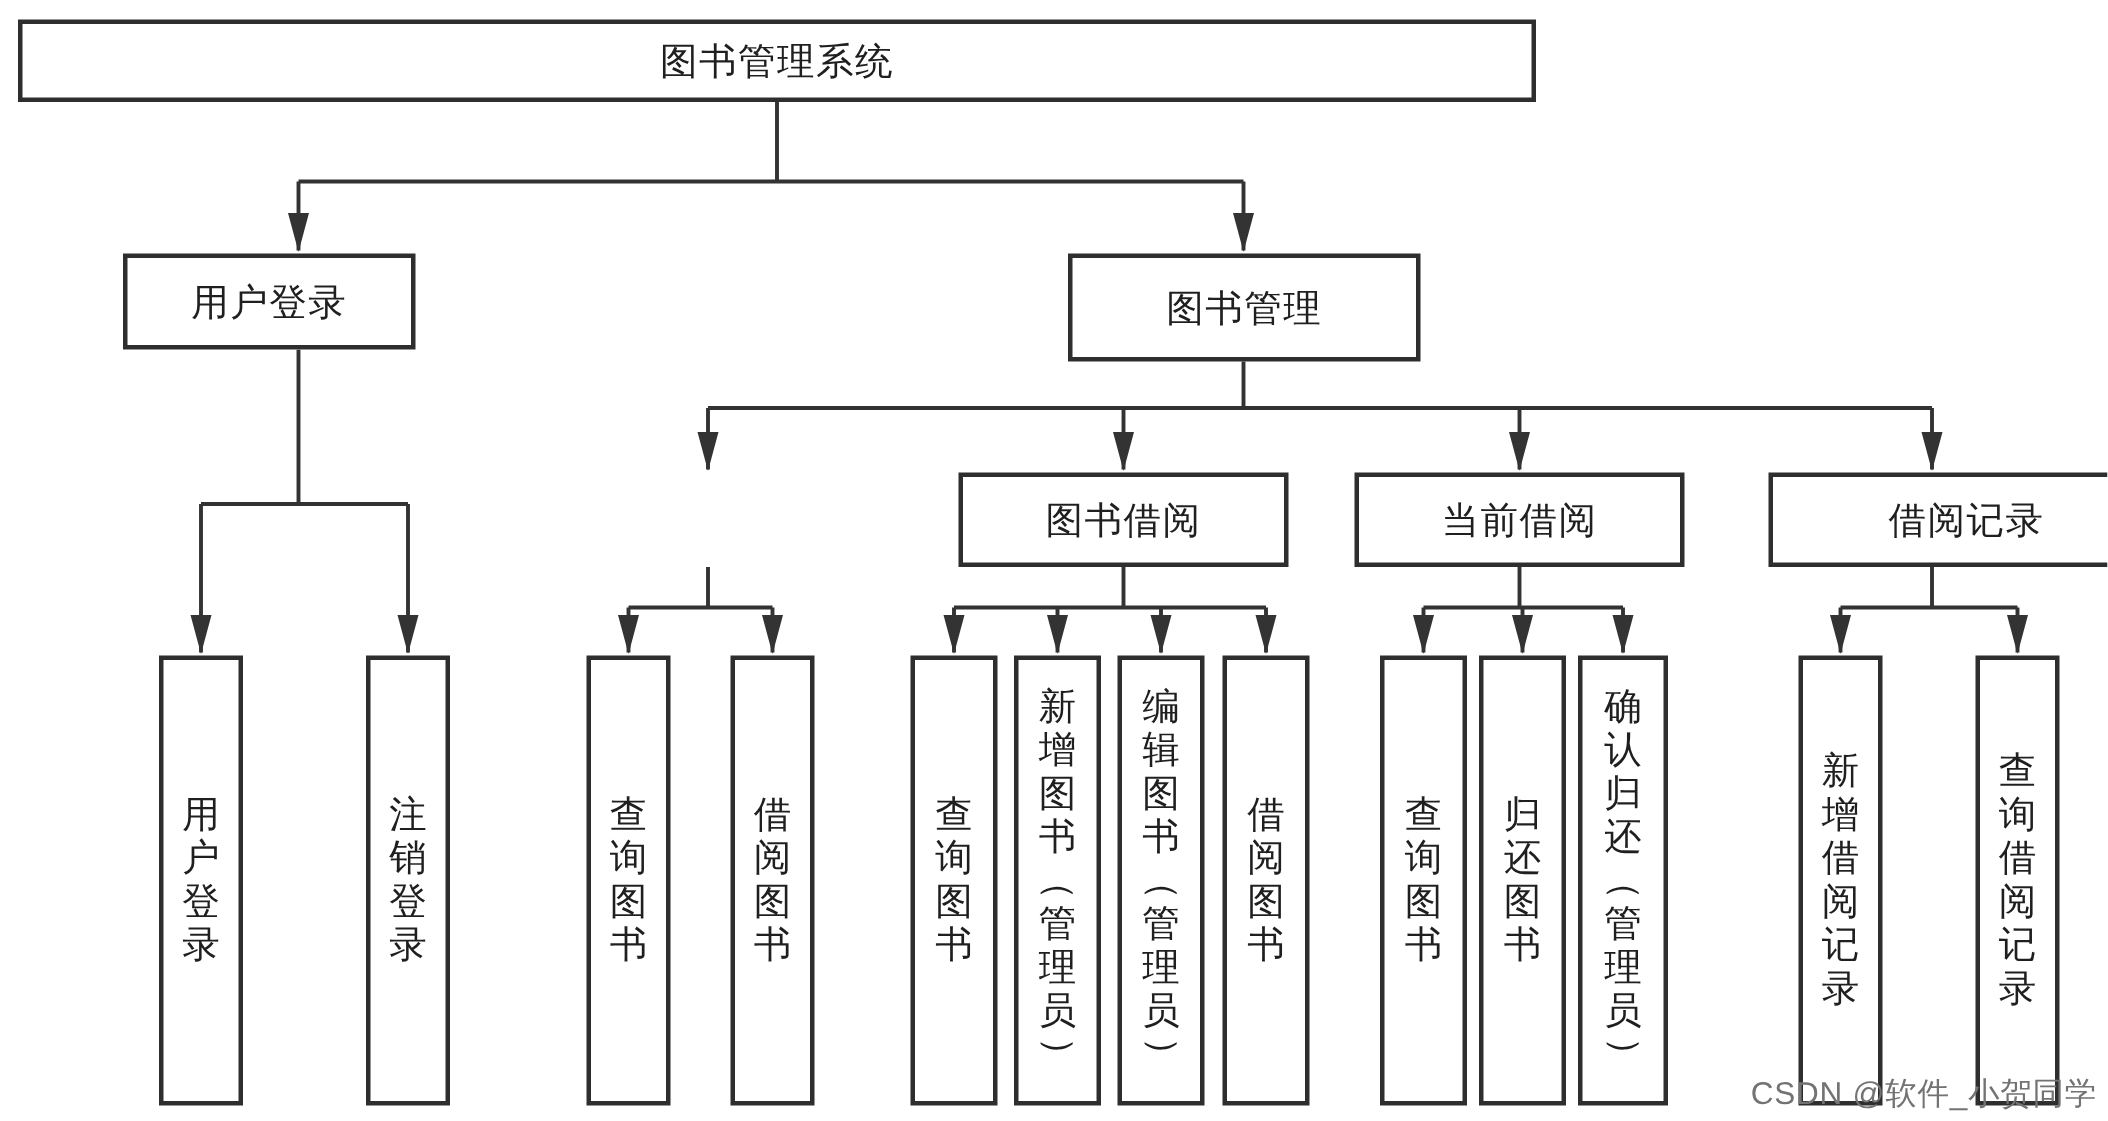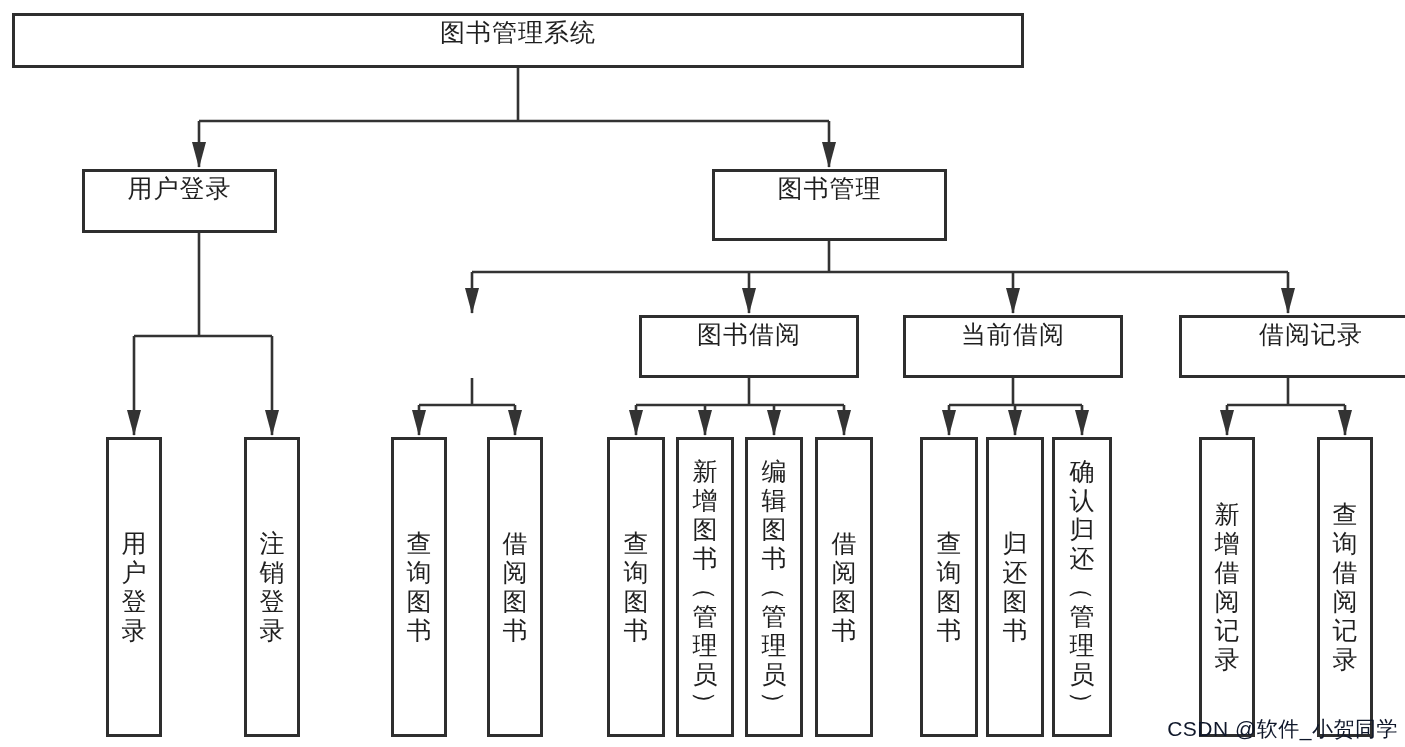--- a/index.html
+++ b/index.html
@@ -17,20 +17,21 @@
     position: absolute;
     left: 0; top: 0;
     width: 1405px; height: 747px;
     pointer-events: none;
   }
   .hbox {
     position: absolute;
     border: 3px solid #2e2e2e;
     background: #ffffff;
     display: flex;
+    align-items: center;
     justify-content: center;
     font-size: 25px;
     letter-spacing: 1px;
     color: #1f1f1f;
   }
   .vbox {
     position: absolute;
     top: 437px;
     height: 300px;
     border: 3px solid #2e2e2e;
@@ -51,21 +52,21 @@
   }
   .vtext span.rot {
     transform: rotate(90deg);
   }
   .watermark {
     position: absolute;
     right: 7px;
     bottom: 4px;
     font-size: 21px;
     letter-spacing: 0.5px;
-    color: #0f172a;
+    color: #737373;
     z-index: 5;
     white-space: nowrap;
   }
 </style>
 </head>
 <body>
 
 <div class="canvas">
 
   <svg class="connectors" viewBox="0 0 1405 747" xmlns="http://www.w3.org/2000/svg">

